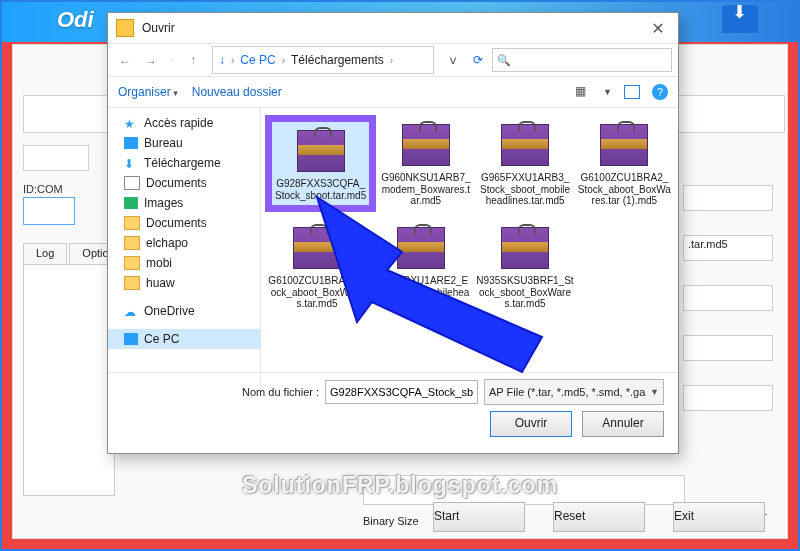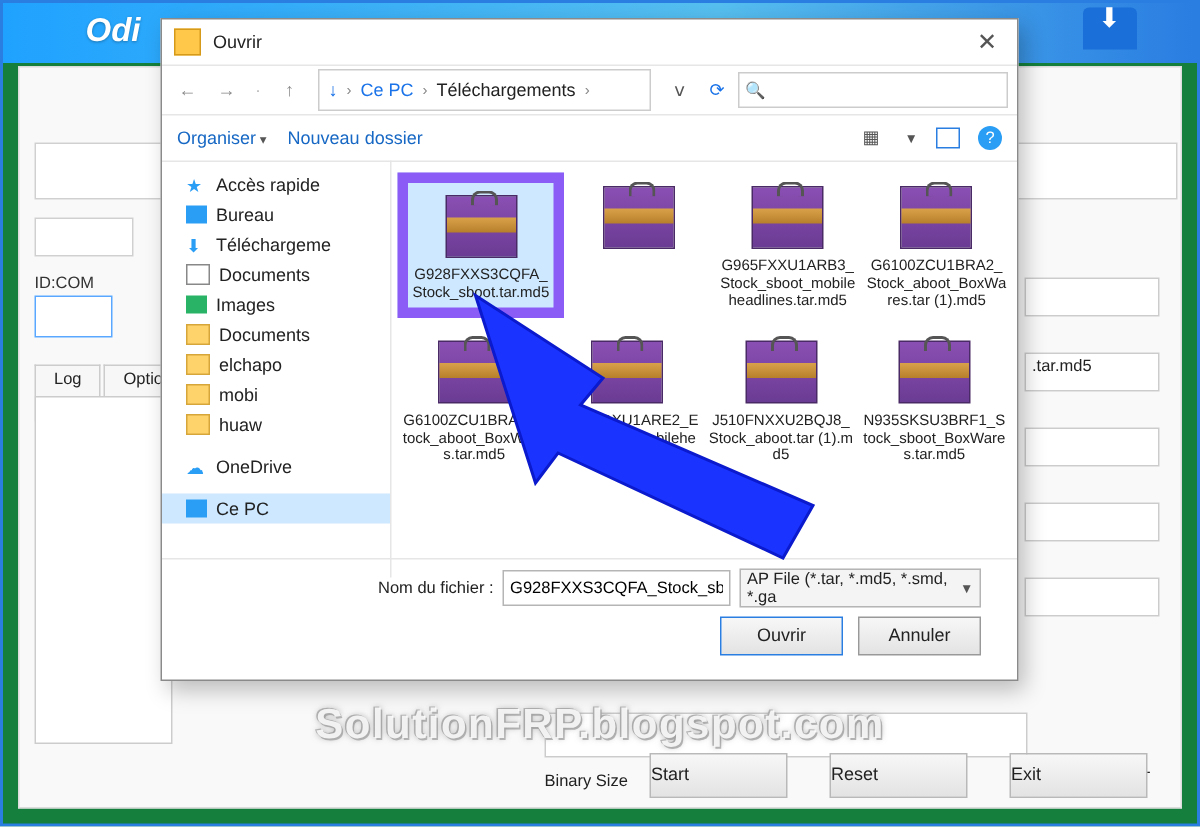--- a/index.html
+++ b/index.html
@@ -1,16 +1,16 @@
 <!DOCTYPE html>
 <html><head>
 <meta charset="utf-8">
 <style>
   html,body{margin:0;padding:0;font-family:"Segoe UI",Tahoma,sans-serif;font-size:12px;color:#222;background:#fff;}
-  .stage{position:relative;width:800px;height:551px;border:2px solid #2a7de1;box-sizing:border-box;overflow:hidden;background:#15803d;}
+  .stage{position:relative;width:800px;height:551px;border:2px solid #2a7de1;box-sizing:border-box;overflow:hidden;background:#ef4444;}
   
   .odin-header{position:absolute;left:0;right:0;top:0;height:40px;background:linear-gradient(90deg,#1fa2ff 0%,#56bff0 60%,#2a7de1 100%);}
   .odin-title{position:absolute;left:55px;top:5px;color:#fff;font-size:22px;font-style:italic;font-weight:bold;text-shadow:0 1px 2px rgba(0,0,0,.3);}
   .odin-dlicon{position:absolute;right:40px;top:3px;width:36px;height:28px;background:#1a6fd8;border-radius:4px 4px 0 0;}
   .odin-dlicon:before{content:"⬇";position:absolute;left:10px;top:-4px;color:#fff;font-size:18px;}
   .odin-body{position:absolute;left:10px;right:10px;top:42px;bottom:10px;background:#f9f9f9;border:1px solid #dcdcdc;}
   .odin-box{position:absolute;border:1px solid #d0d0d0;background:#fff;}
   .label{position:absolute;font-size:11px;color:#333;}
   .odin-tabs{position:absolute;left:10px;top:198px;height:38px;display:flex;}
   .odin-tab{border:1px solid #ccc;border-bottom:none;padding:3px 12px;background:#f7f7f7;font-size:11px;margin-right:2px;}
@@ -57,32 +57,32 @@
   .ico.cloud{color:#2a9df4;}
   .ico.pc{background:#2a9df4;}
   .files{flex:1;padding:8px 4px;overflow:hidden;}
   .file-row{display:flex;}
   .file{width:98px;text-align:center;font-size:10px;padding:4px 2px;margin:0 0 6px 0;border:1px solid transparent;line-height:1.15;}
   .file.sel{background:#cde8ff;border:7px solid #8b5cf6;}
   .file .rar{width:46px;height:40px;margin:4px auto 6px;position:relative;background:linear-gradient(#8a4fb3,#6b3c93);border:1px solid #4a2a66;}
   .file .rar:before{content:"";position:absolute;left:0;right:0;top:14px;height:10px;background:linear-gradient(#d9a24a,#b77f2a);}
   .file .rar:after{content:"";position:absolute;left:16px;top:-4px;width:14px;height:8px;border:2px solid #555;border-bottom:none;border-radius:6px 6px 0 0;}
   .file .fname{word-break:break-all;max-height:44px;overflow:hidden;}
-  .dlg-footer{position:absolute;left:0;right:0;bottom:0;height:68px;border-top:1px solid #e6e6e6;padding:6px 24px;}
+  .dlg-footer{position:absolute;left:0;right:0;bottom:0;height:68px;border-top:1px solid #e6e6e6;padding:6px 14px;}
   .ff-row{display:flex;align-items:center;gap:6px;margin-bottom:6px;}
   .ff-label{font-size:11px;white-space:nowrap;}
   .ff-input{flex:1;height:22px;border:1px solid #b5b5b5;padding:0 4px;font-size:11px;background:#fff;}
   .ff-select{width:170px;height:24px;border:1px solid #b5b5b5;padding:0 4px;font-size:11px;background:#f4f4f4;display:flex;align-items:center;justify-content:space-between;}
   .ff-btns{display:flex;justify-content:flex-end;gap:10px;}
   .ff-btn{width:80px;height:24px;border:1px solid #999;background:linear-gradient(#f7f7f7,#e3e3e3);text-align:center;line-height:22px;font-size:12px;}
   .ff-btn.primary{border:1px solid #2a7de1;}
   
   .arrow-svg{position:absolute;left:0;top:0;pointer-events:none;}
   
-  .wm{position:absolute;left:0;right:0;bottom:50px;text-align:center;font-size:28px;font-weight:bold;color:rgba(255,255,255,.85);letter-spacing:1px;text-shadow:0 0 4px rgba(120,120,120,.6),1px 1px 0 #bcbcbc,-1px -1px 0 #bcbcbc;}
+  .wm{position:absolute;left:0;right:0;bottom:50px;text-align:center;font-size:23px;font-weight:bold;color:rgba(255,255,255,.85);letter-spacing:1px;text-shadow:0 0 4px rgba(120,120,120,.6),1px 1px 0 #bcbcbc,-1px -1px 0 #bcbcbc;}
 </style>
 </head>
 <body>
 
 <div class="stage">
 
   <div class="odin-header">
     <div class="odin-title">Odi</div>
     <div class="odin-dlicon"></div>
   </div>
@@ -205,42 +205,39 @@
           </div>
       </div>
       <div class="files">
         <div class="file-row" id="files-row1">
             <div class="file sel">
               <div class="rar"></div>
               <div class="fname">G928FXXS3CQFA_Stock_sboot.tar.md5</div>
             </div>
             <div class="file">
               <div class="rar"></div>
+              <div class="fname">G960NKSU1ARB7_modem_Boxwares.tar.md5</div>
             </div>
             <div class="file">
               <div class="rar"></div>
               <div class="fname">G965FXXU1ARB3_Stock_sboot_mobileheadlines.tar.md5</div>
             </div>
             <div class="file">
               <div class="rar"></div>
               <div class="fname">G6100ZCU1BRA2_Stock_aboot_BoxWares.tar (1).md5</div>
             </div>
           </div>
         <div class="file-row" id="files-row2">
             <div class="file">
               <div class="rar"></div>
               <div class="fname">G6100ZCU1BRA2_Stock_aboot_BoxWares.tar.md5</div>
             </div>
             <div class="file">
               <div class="rar"></div>
               <div class="fname">J400GDXU1ARE2_ENG_sboot_mobileheadlines.tar</div>
-            </div>
-            <div class="file">
-              <div class="rar"></div>
-              <div class="fname">J510FNXXU2BQJ8_Stock_aboot.tar (1).md5</div>
             </div>
             <div class="file">
               <div class="rar"></div>
               <div class="fname">N935SKSU3BRF1_Stock_sboot_BoxWares.tar.md5</div>
             </div>
           </div>
       </div>
     </div>
 
     <div class="dlg-footer">

